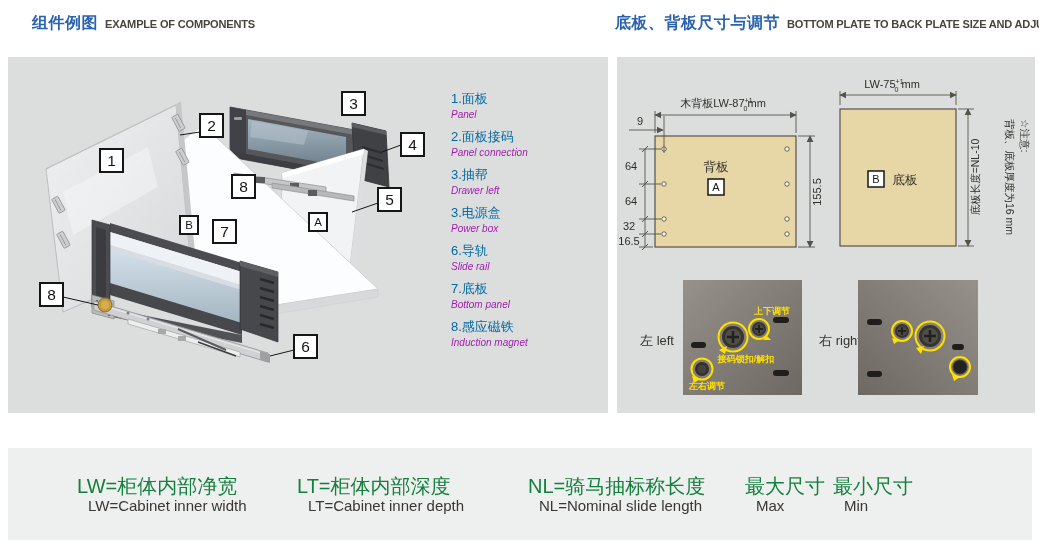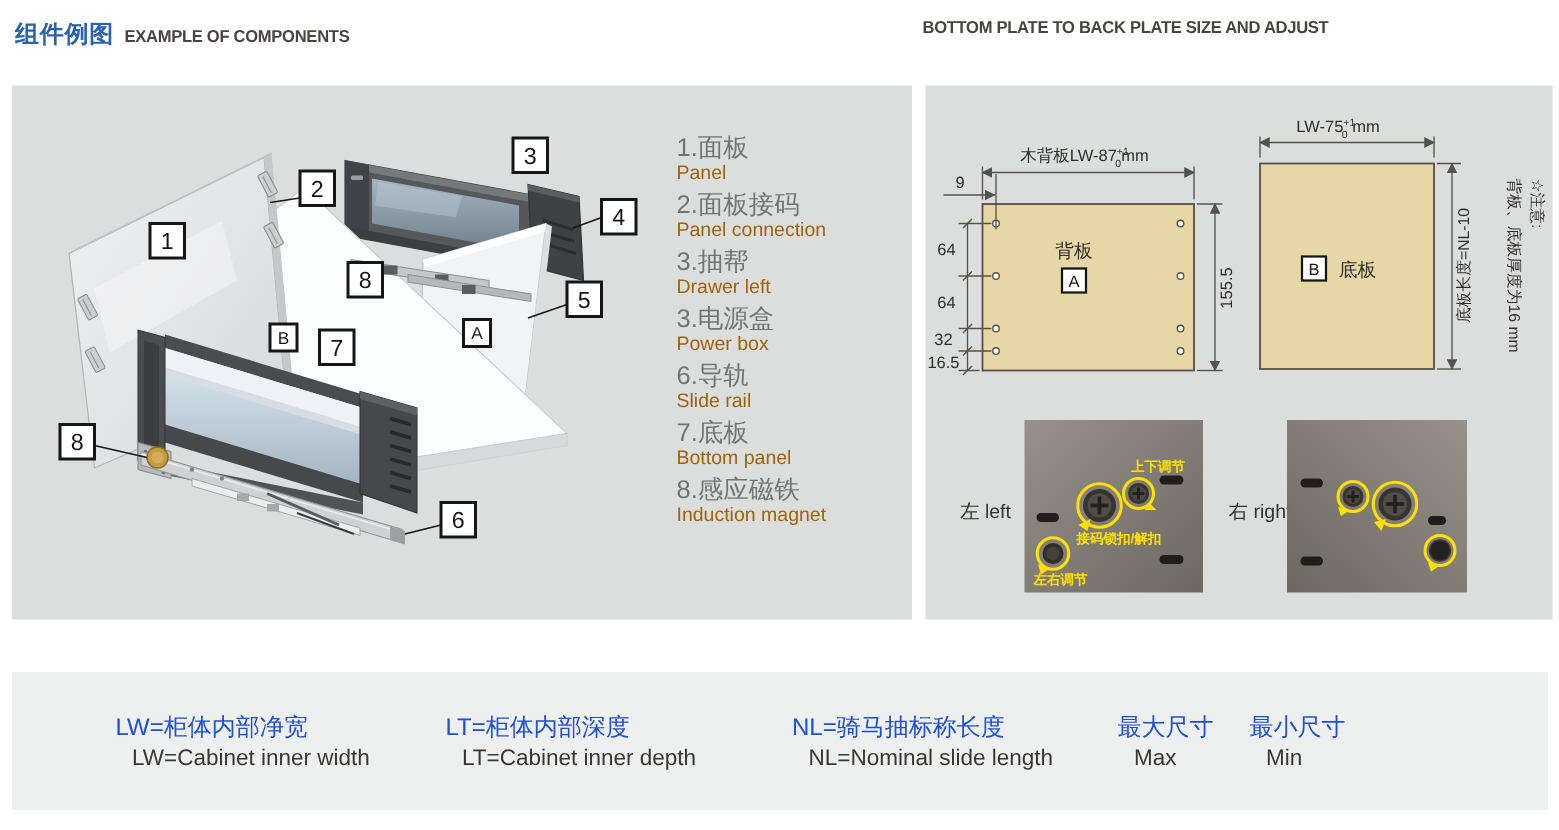--- a/index.html
+++ b/index.html
@@ -13,50 +13,51 @@
   .title-en { font-size:11.5px; font-weight:bold; color:#48453f; letter-spacing:-.2px; transform:scaleX(.96); transform-origin:left; }
 
   
   .panel { position:absolute; top:57px; height:356px; background:#dcdede; }
   .panel-left  { left:8px;   width:600px; }
   .panel-right { left:617px; width:418px; }
 
   
   .comp-list { position:absolute; left:443px; top:33px; width:160px; }
   .comp-item { margin-bottom:6px; }
-  .comp-zh { font-size:17px; color:#737373; line-height:17px; }
-  .comp-en { font-size:13px;   color:#a16207; line-height:15px; }
+  .comp-zh { font-size:13px; color:#0369a1; line-height:17px; }
+  .comp-en { font-size:10px;   color:#a21caf; line-height:15px;font-style:italic; }
 
   
   .legend { position:absolute; left:8px; top:448px; width:1024px; height:92px; background:#eeefef; }
   .legend-item { position:absolute; top:28px; white-space:nowrap; }
-  .legend-zh { font-size:16px; color:#1d4ed8; line-height:20px; }
+  .legend-zh { font-size:20px; color:#15803d; line-height:20px; }
   .legend-en { font-size:15px; color:#3a3733; line-height:19px;margin-left:11px; }
 
   svg { position:absolute; left:0; top:0; }
   svg text { font-family:"Liberation Sans","DejaVu Sans",sans-serif; }
   .dimtxt { fill:#2f2d29; font-size:11px; }
   .callout-rect { fill:#ffffff; stroke:#161616; stroke-width:2; }
   .callout-num  { fill:#161616; font-size:15.5px; }
   .callout-letter { fill:#161616; font-size:11.5px; }
   .leader { stroke:#161616; stroke-width:1; fill:none; }
   .dimline { stroke:#55524b; stroke-width:0.9; fill:none; }
   .yel { stroke:#ffe000; stroke-width:2; fill:none; }
   .yeltxt { fill:#ffe000; font-size:9px; font-weight:bold; }
 </style>
 </head>
 <body>
 
 <div class="page">
 
-  <div class="title-group" style="left:10px">
+  <div class="title-group" style="left:32px">
     <span class="title-zh">组件例图</span>
     <span class="title-en">EXAMPLE OF COMPONENTS</span>
   </div>
   <div class="title-group" style="left:615px">
+    <span class="title-zh">底板、背板尺寸与调节</span>
     <span class="title-en">BOTTOM PLATE TO BACK PLATE SIZE AND ADJUST</span>
   </div>
 
   <div class="panel panel-left">
 
     <svg width="600" height="356" viewBox="0 0 600 356">
       <defs>
         <linearGradient id="g_panel" x1="0" y1="0" x2="1" y2="1">
           <stop offset="0" stop-color="#f0f1f3"></stop>
             <stop offset="1" stop-color="#d6d7d9"></stop>

